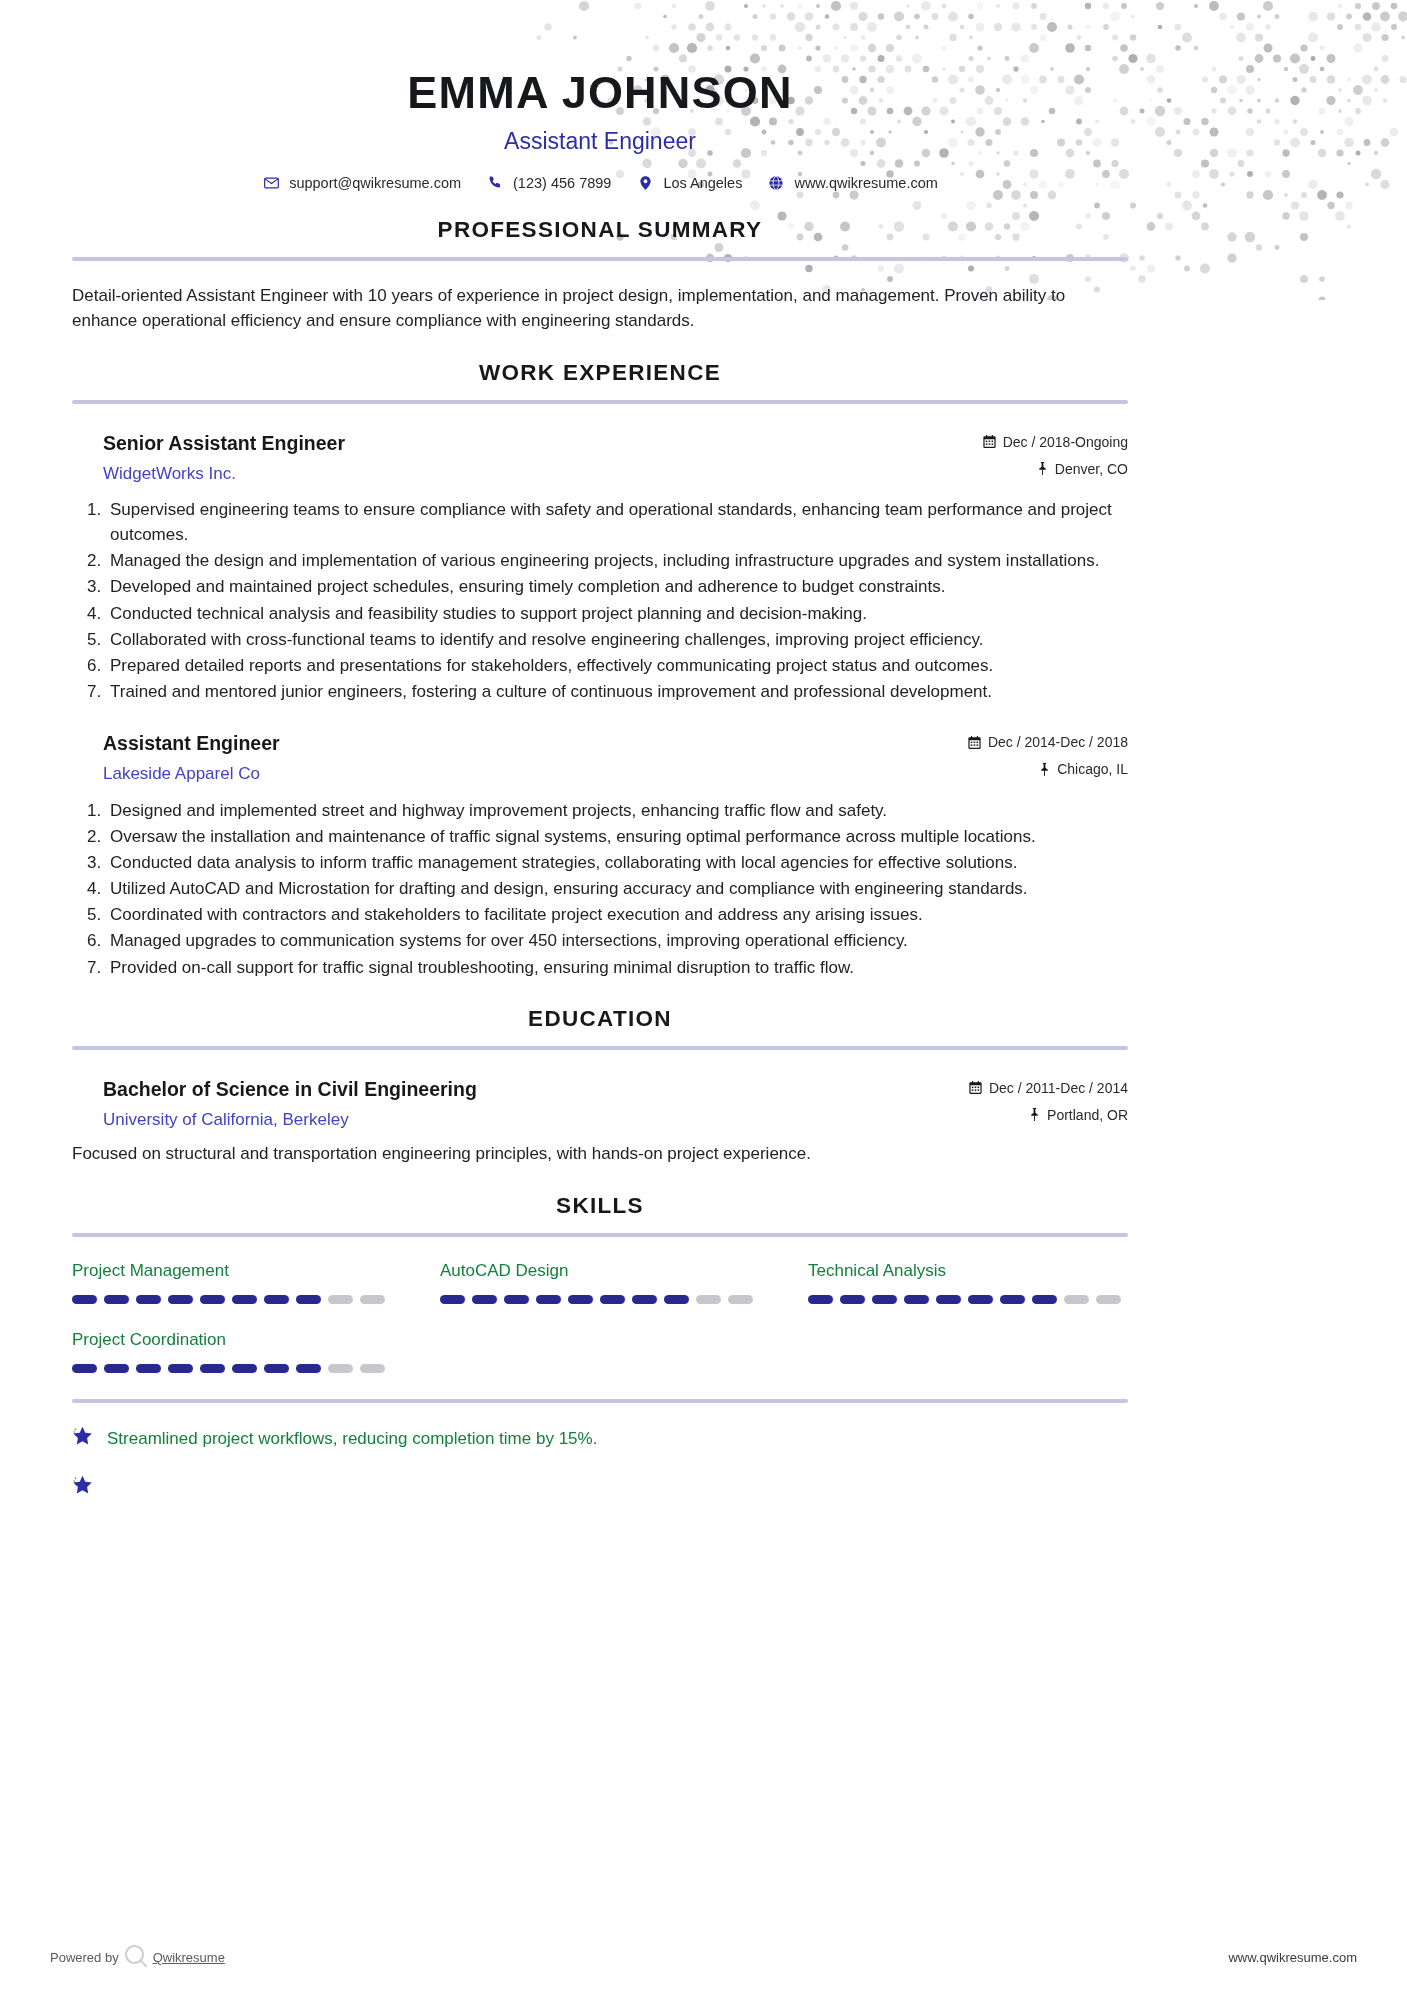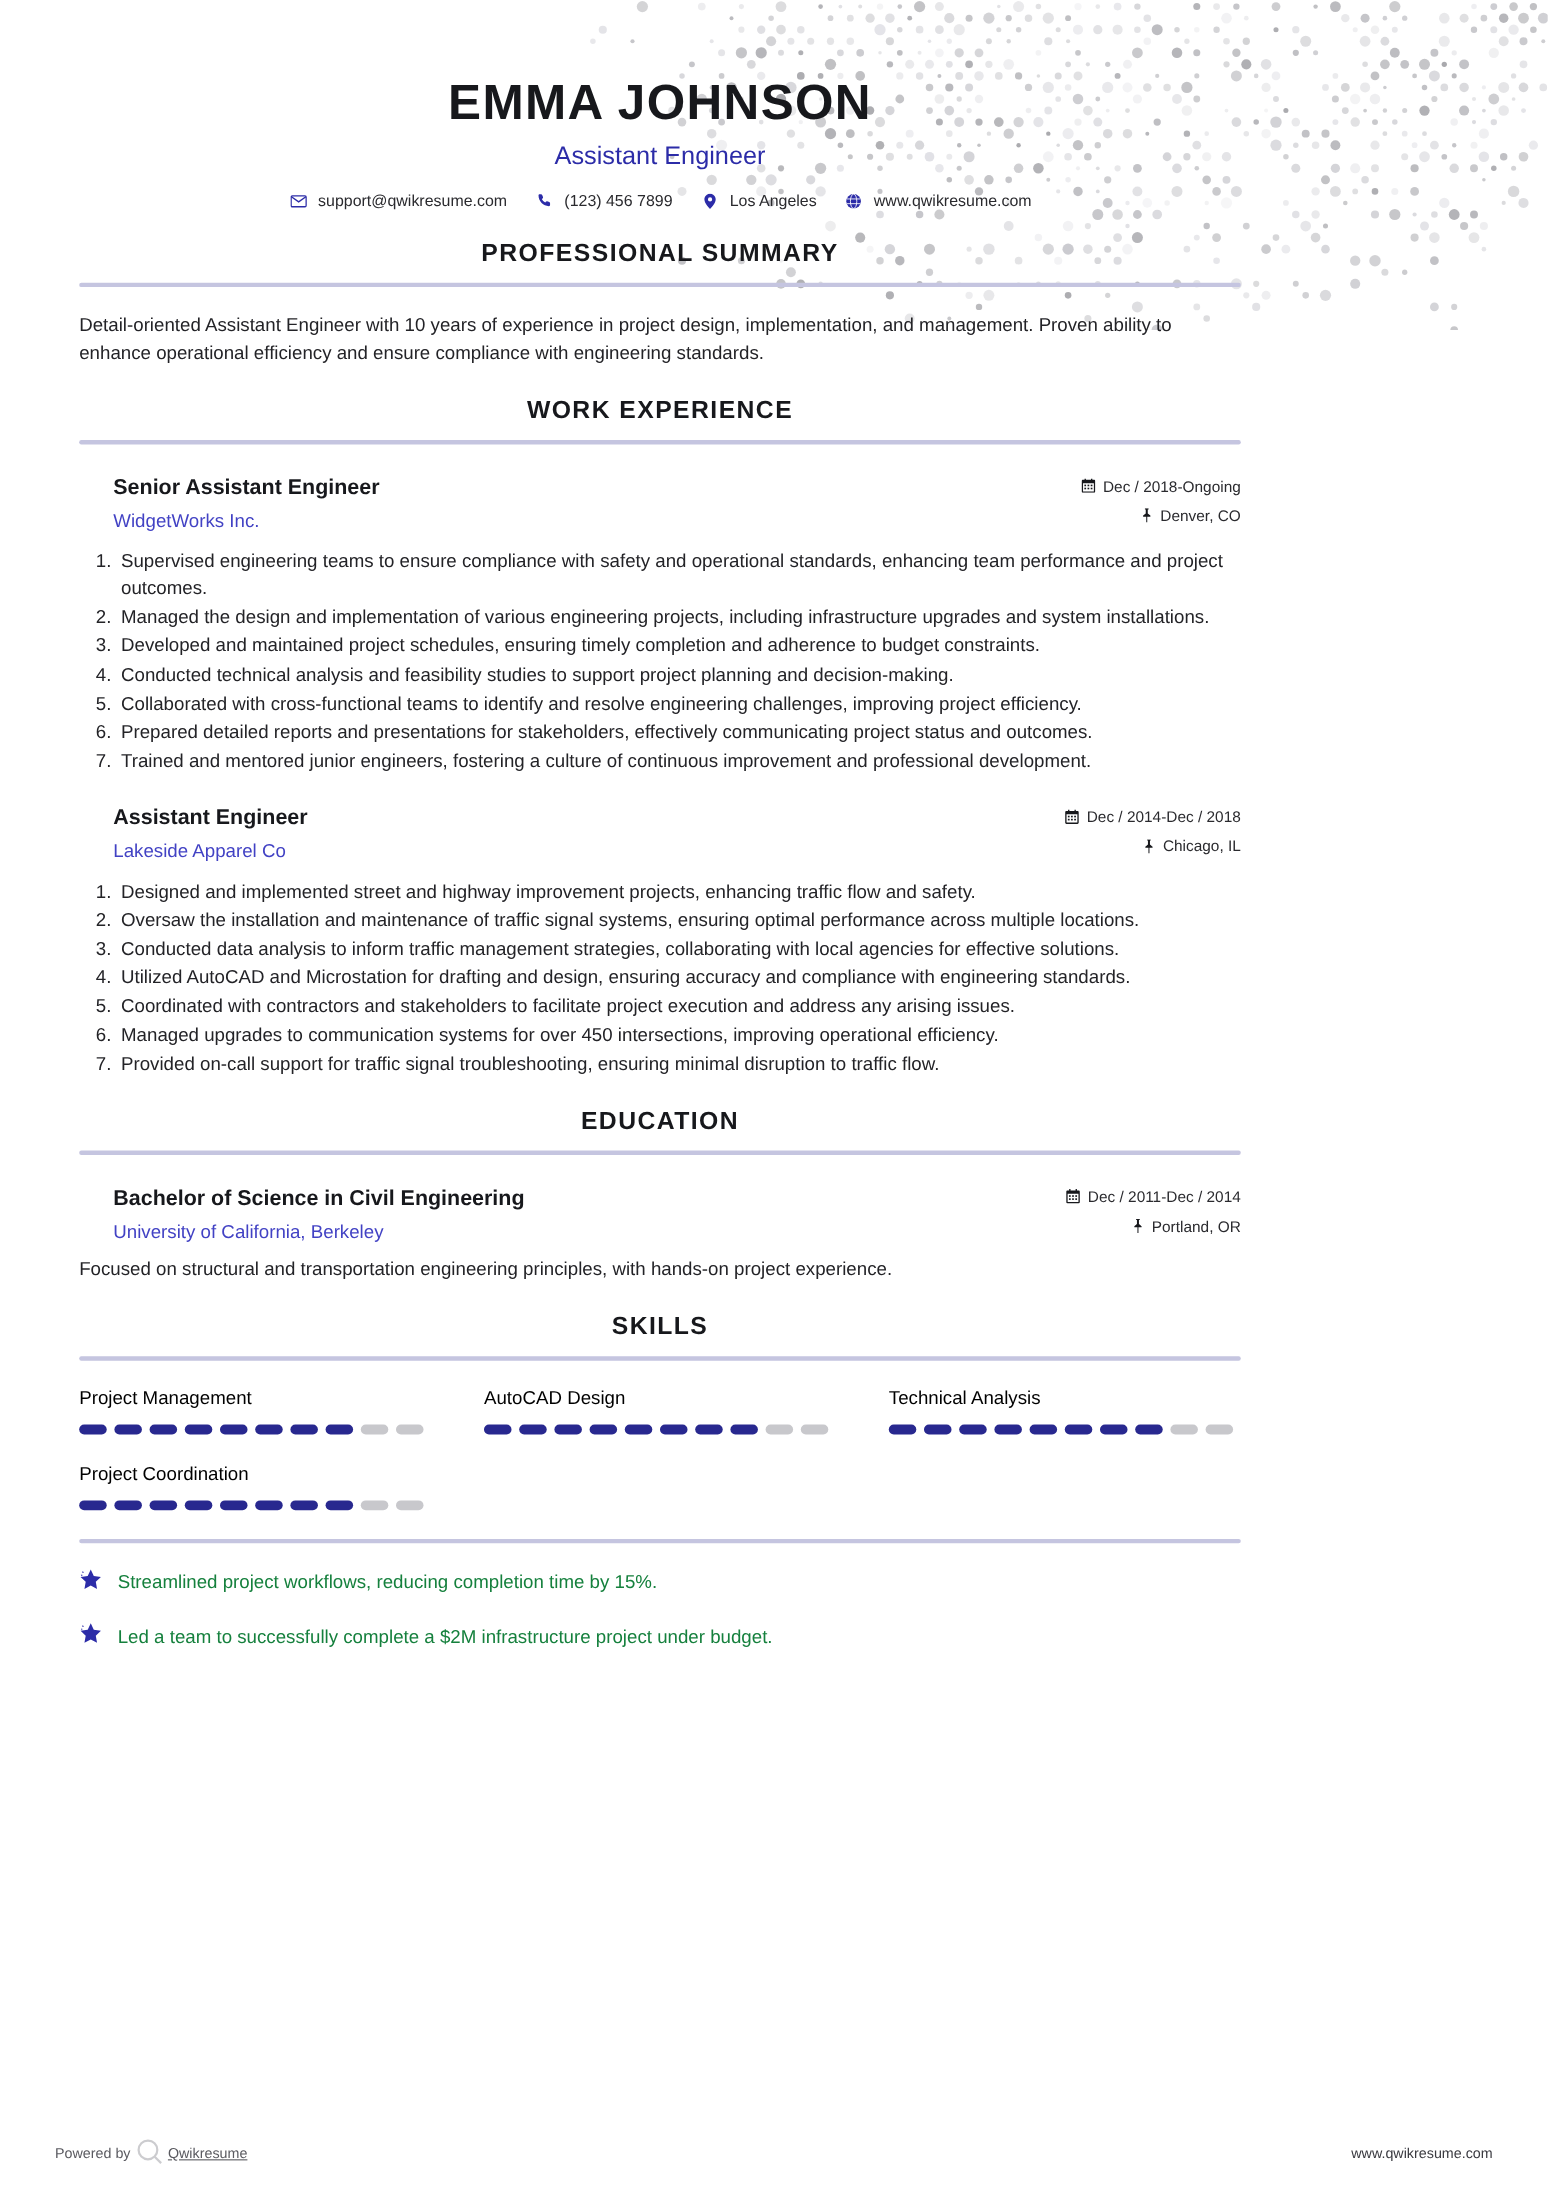--- a/index.html
+++ b/index.html
@@ -137,21 +137,21 @@
   
   .skills-grid {
     margin-top: 24px;
     display: grid;
     grid-template-columns: repeat(3, 1fr);
     column-gap: 48px;
     row-gap: 26px;
   }
   .skill-name {
     font-size: 17px;
-    color: #000000;
+    color: #15803d;
     margin-bottom: 14px;
   }
   .skill-bar { display: flex; gap: 7px; }
   .seg {
     width: 25px; height: 9px;
     border-radius: 5px;
     background: #c8c8cc;
   }
   .seg.on { background: #28288f; }
 
@@ -1013,21 +1013,20 @@
               <path d="M11 0.8l2.9 6.2 6.8.9-4.9 4.7 1.2 6.8L11 16.1l-6 3.3 1.2-6.8L1.3 7.9l6.8-.9z"></path>
               <path d="M3.2 2.4l1.5 1.4-1.9.4zM1.6 5.6l2 .5-1.6 1.1z" opacity=".85"></path>
             </svg></span>
           <span>Streamlined project workflows, reducing completion time by 15%.</span>
         </div>
         <div class="ach-item">
           <span class="ach-star"><svg width="21" height="21" viewBox="0 0 22 22" fill="#2c2ca8">
               <path d="M11 0.8l2.9 6.2 6.8.9-4.9 4.7 1.2 6.8L11 16.1l-6 3.3 1.2-6.8L1.3 7.9l6.8-.9z"></path>
               <path d="M3.2 2.4l1.5 1.4-1.9.4zM1.6 5.6l2 .5-1.6 1.1z" opacity=".85"></path>
             </svg></span>
-          <span>Led a team to successfully complete a $2M infrastructure project under budget.</span>
         </div>
       </div>
   </div>
 
 </div>
 
 <div class="footer">
   <span class="footer-left">
     <span>Powered by </span>
     <span class="footer-logo">

